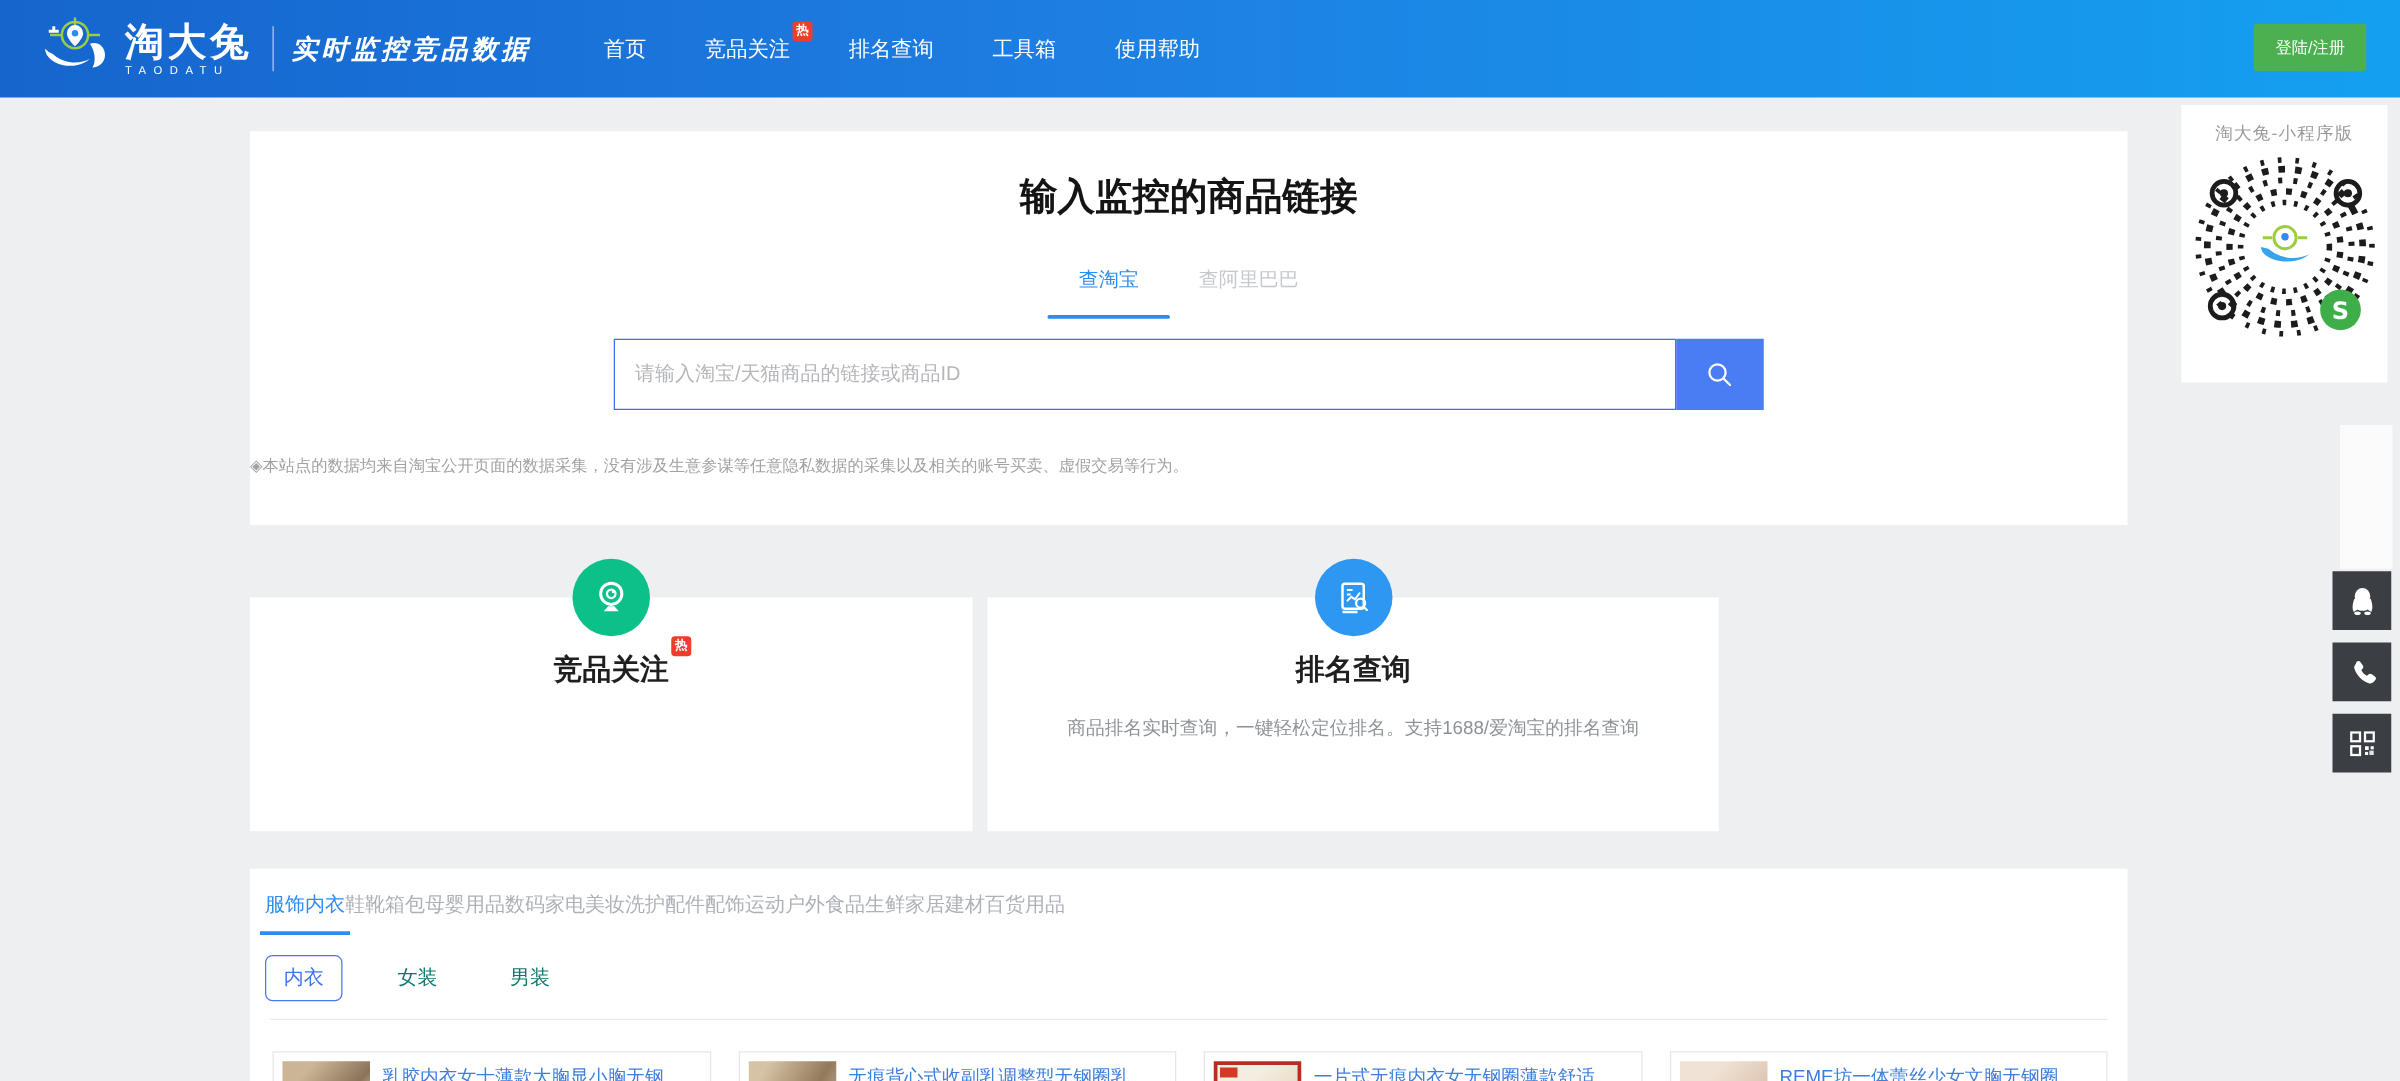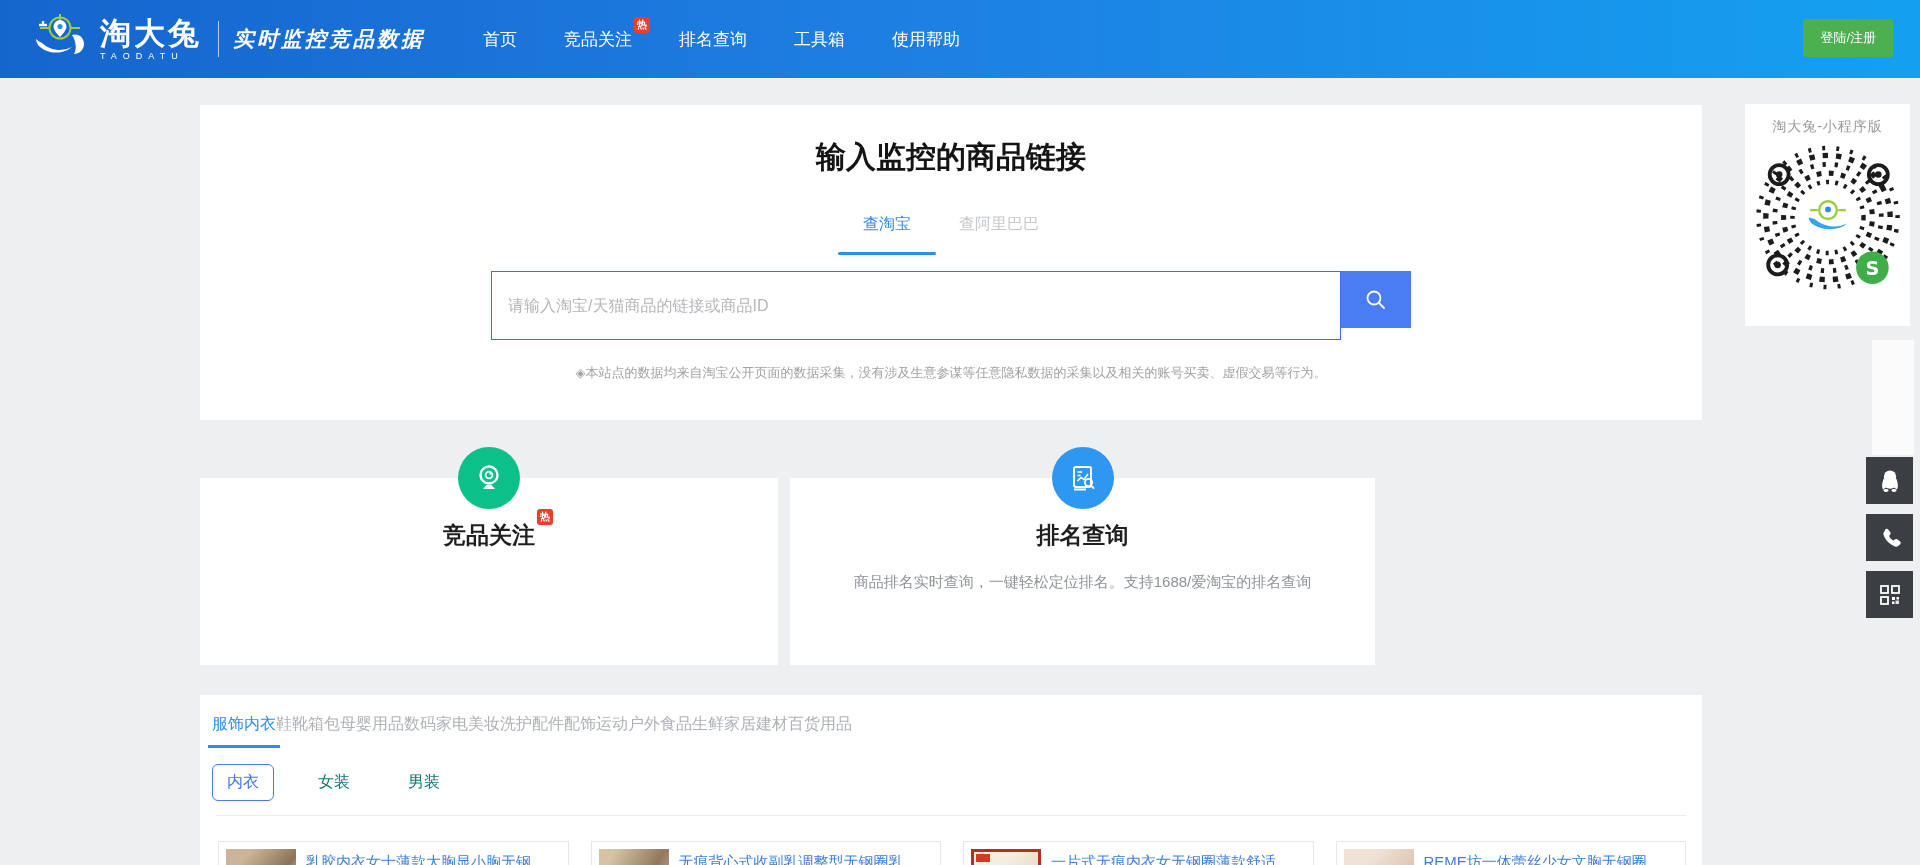--- a/index.html
+++ b/index.html
@@ -28,26 +28,26 @@
   
   .card { position:absolute; background:#fff; }
   .search-card { left:200px; top:105px; width:1502px; height:315px; }
   .search-title { text-align:center; margin-top:32px; font-size:30px; font-weight:bold; color:#141414; }
   .tab-row { display:flex; justify-content:center; gap:48px; margin-top:36px;align-items:center; }
   .tab { position:relative; font-size:16px; color:#c5c8cc; cursor:pointer; padding-bottom:14px; }
   .tab.active { color:#2d8cf0; }
   .tab.active .tab-underline { position:absolute; left:50%; transform:translateX(-50%);
     bottom:-6px; width:98px; height:3px; background:#2d8cf0; border-radius:2px; }
   .search-row { display:flex; justify-content:center; margin-top:22px; }
-  .search-input { width:850px; height:69px; border:1px solid #3d6df2; outline:none;
+  .search-input { width:850px; height:57px; border:1px solid #3d6df2; outline:none;
     font-size:16px; padding:0 16px; color:#333; }
   .search-input::placeholder { color:#b4b6ba; }
   .search-btn { width:70px; height:57px; background:#4a7cf4; border:none; cursor:pointer;
     display:flex; align-items:center; justify-content:center; }
-  .disclaimer { text-align:center; margin-top:24px; font-size:13px; color:#a2a2a2; }
+  .disclaimer { text-align:left; margin-top:36px; font-size:13px; color:#a2a2a2; }
 
   
   .feature-card { height:187px; top:478px; text-align:center; cursor:pointer; }
   .feature-1 { left:200px; width:578px; }
   .feature-2 { left:790px; width:585px; }
   .feature-icon { position:absolute; left:50%; top:-31px; transform:translateX(-50%);
     width:62px; height:62px; border-radius:50%; display:flex; align-items:center; justify-content:center; }
   .fi-green { background:#0cc08a; }
   .fi-blue  { background:#2e97f2; }
   .feature-title { position:relative; display:inline-block; margin-top:42px;
@@ -71,21 +71,21 @@
   .thumb { width:70px; height:70px; flex:0 0 70px; }
   .thumb-1 { background:linear-gradient(135deg,#cbb596 20%,#8a7358 55%,#e9e2d6 80%); }
   .thumb-2 { background:linear-gradient(120deg,#d6c3a5 15%,#93795c 60%,#c9bba4 90%); }
   .thumb-3 { background:linear-gradient(135deg,#f4eee2 30%,#e8d9c2 70%); border:3px solid #b23222; position:relative; }
   .thumb-3::after { content:""; position:absolute; left:2px; top:2px; width:14px; height:8px; background:#d23a25; }
   .thumb-4 { background:linear-gradient(135deg,#f0e3d6 25%,#d9bfa9 70%,#f7efe6 95%); }
   .product-title { font-size:15px; color:#3e7edc; line-height:1.5; margin-top:2px;
     overflow:hidden; }
 
   
-  .qr-card { left:1745px; top:104px; width:165px; height:222px; text-align:center; }
+  .qr-card { left:1745px; top:84px; width:165px; height:222px; text-align:center; }
   .qr-label { margin-top:14px; font-size:14px; color:#9a9a9a; letter-spacing:1px; }
   .qr-code { margin-top:4px; }
 
   .floating-panel { position:absolute; left:1872px; top:340px; width:42px; height:115px; background:#fbfbfb; }
   .float-btn { position:absolute; left:1866px; width:47px; height:47px; background:#3b3e43;
     display:flex; align-items:center; justify-content:center; cursor:pointer; }
   .fb-1 { top:457px; } .fb-2 { top:514px; } .fb-3 { top:571px; }
 </style>
 </head>
 <body>

